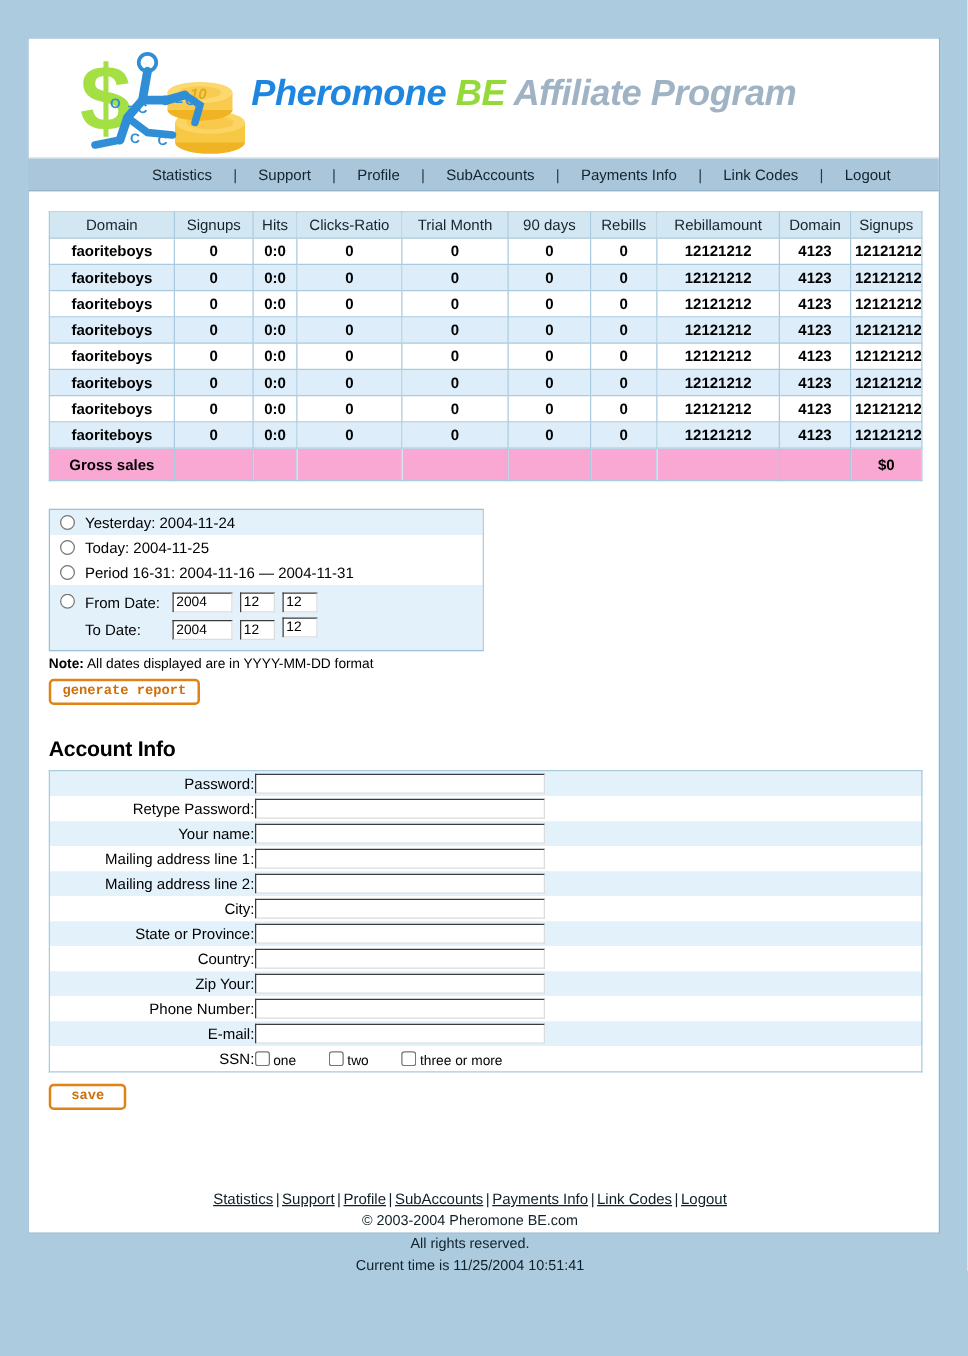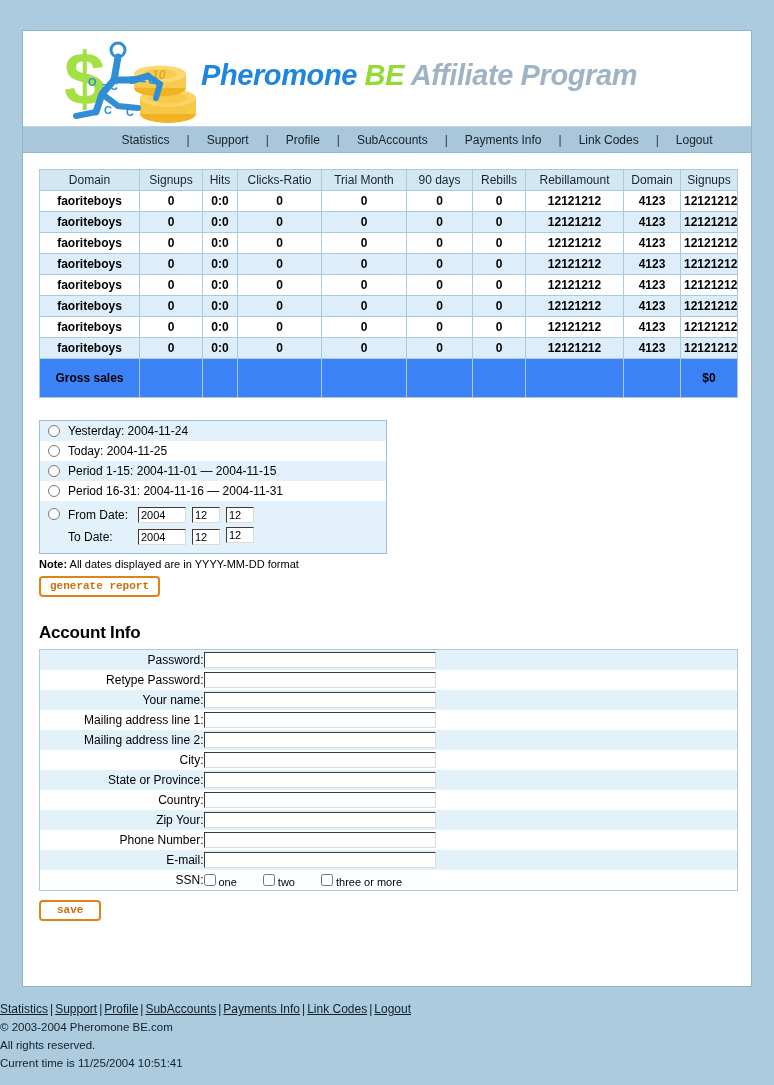--- a/index.html
+++ b/index.html
@@ -107,23 +107,23 @@
   }
   table.stats th {
     background: #d3e7f3;
     font-weight: normal;
     color: #15242f;
   }
   table.stats td { font-weight: bold; }
   table.stats tr.odd  td { background: #ffffff; }
   table.stats tr.even td { background: #ddeefa; }
   table.stats tr.gross td {
-    background: #3b82f6;
+    background: #f9a8d4;
     font-weight: bold;
-    height: 39px;
+    height: 26px;
   }
   table.stats tr.gross td.lbl { text-align: center; }
 
   
   .date-panel {
     margin-top: 22px;
     width: 348px;
     border: 1px solid #9dbed4;
     box-sizing: border-box;
   }
@@ -263,23 +263,23 @@
     width: 12px;
     height: 12px;
     margin: 0 3px 0 0;
   }
   .ssn-item span { font-size: 11px; position: relative; top: 2px; text-align: right; }
 
   
   .footer {
     position: absolute;
     left: 0;
-    top: 1002px;
+    top: 952px;
     width: 774px;
-    text-align: left;
+    text-align: center;
     padding-right: 22px;
     box-sizing: border-box;
     font-size: 12px;
     color: #102029;
     line-height: 15px;
   }
   .footer a {
     color: #102029;
     text-decoration: underline;
   }
@@ -500,24 +500,20 @@
       
       <div class="date-panel">
         <div class="date-row alt">
           <input type="radio" name="period" style="">
           <span>Yesterday: 2004-11-24</span>
         </div>
         <div class="date-row plain">
           <input type="radio" name="period" style="">
           <span>Today: 2004-11-25</span>
         </div>
-        <div class="date-row alt">
-          <input type="radio" name="period" style="">
-          <span>Period 1-15: 2004-11-01 — 2004-11-15</span>
-        </div>
         <div class="date-row plain">
           <input type="radio" name="period" style="">
           <span>Period 16-31: 2004-11-16 — 2004-11-31</span>
         </div>
         <div class="date-custom">
           <div class="date-line">
             <span class="radio-slot">
               <input type="radio" name="period" style="">
             </span>
             <span class="lbl">From Date:</span>

